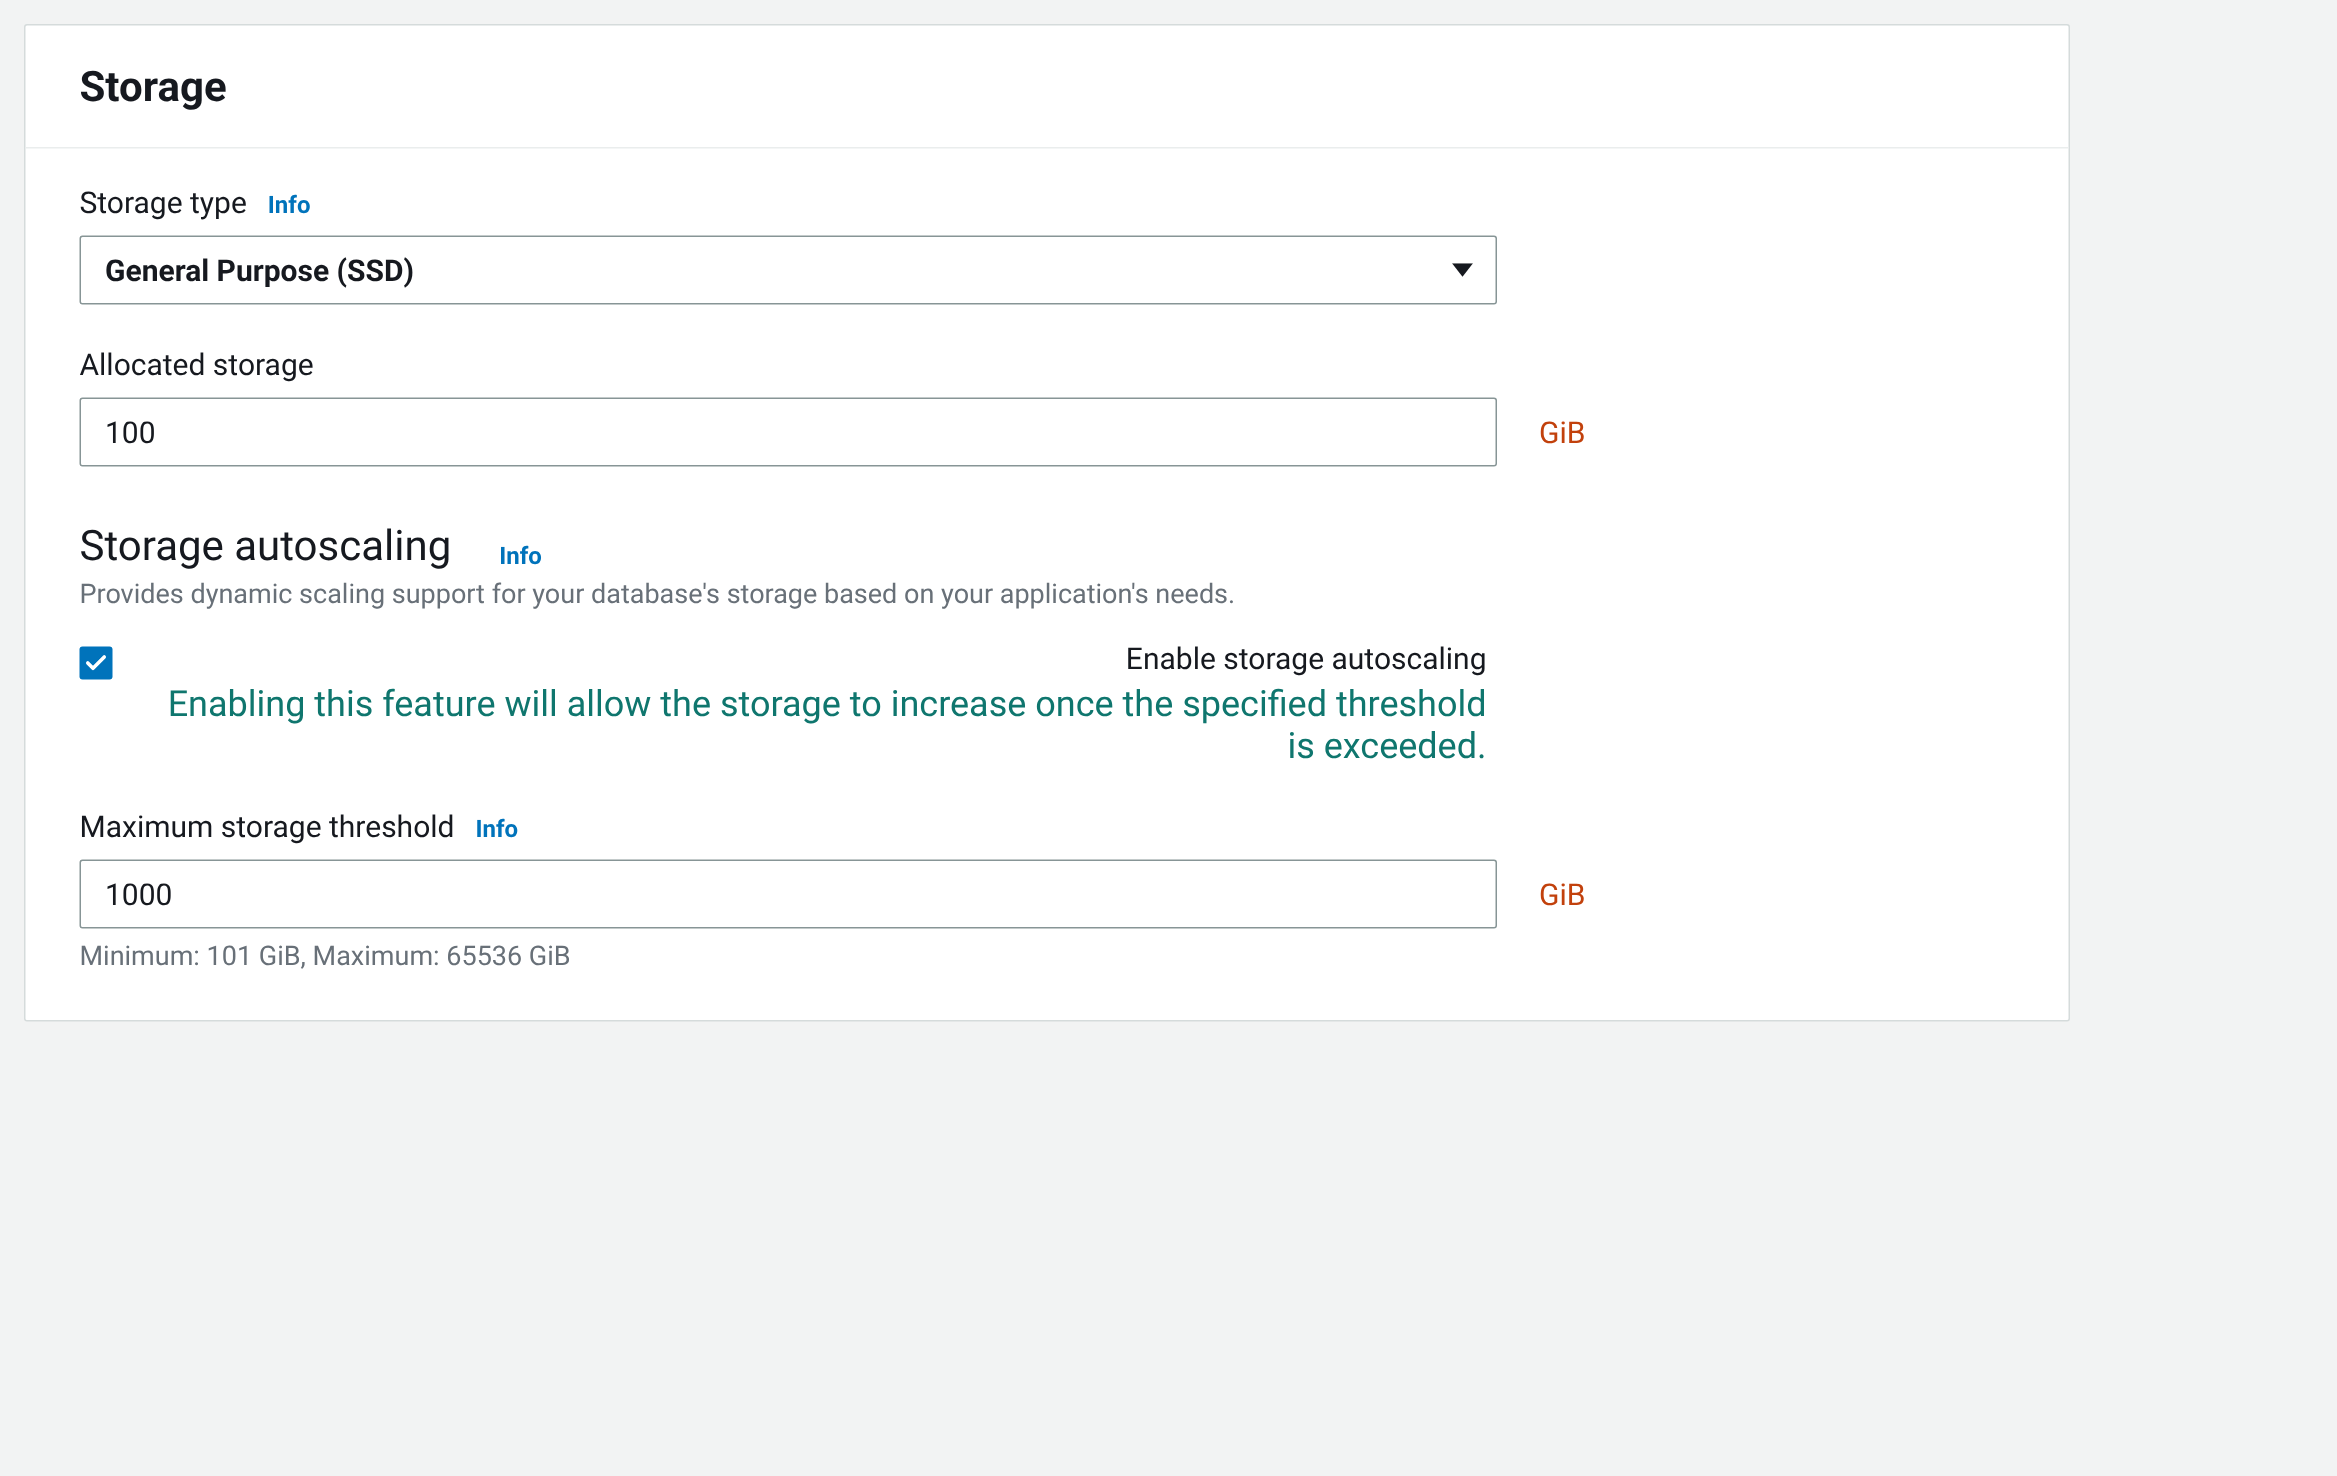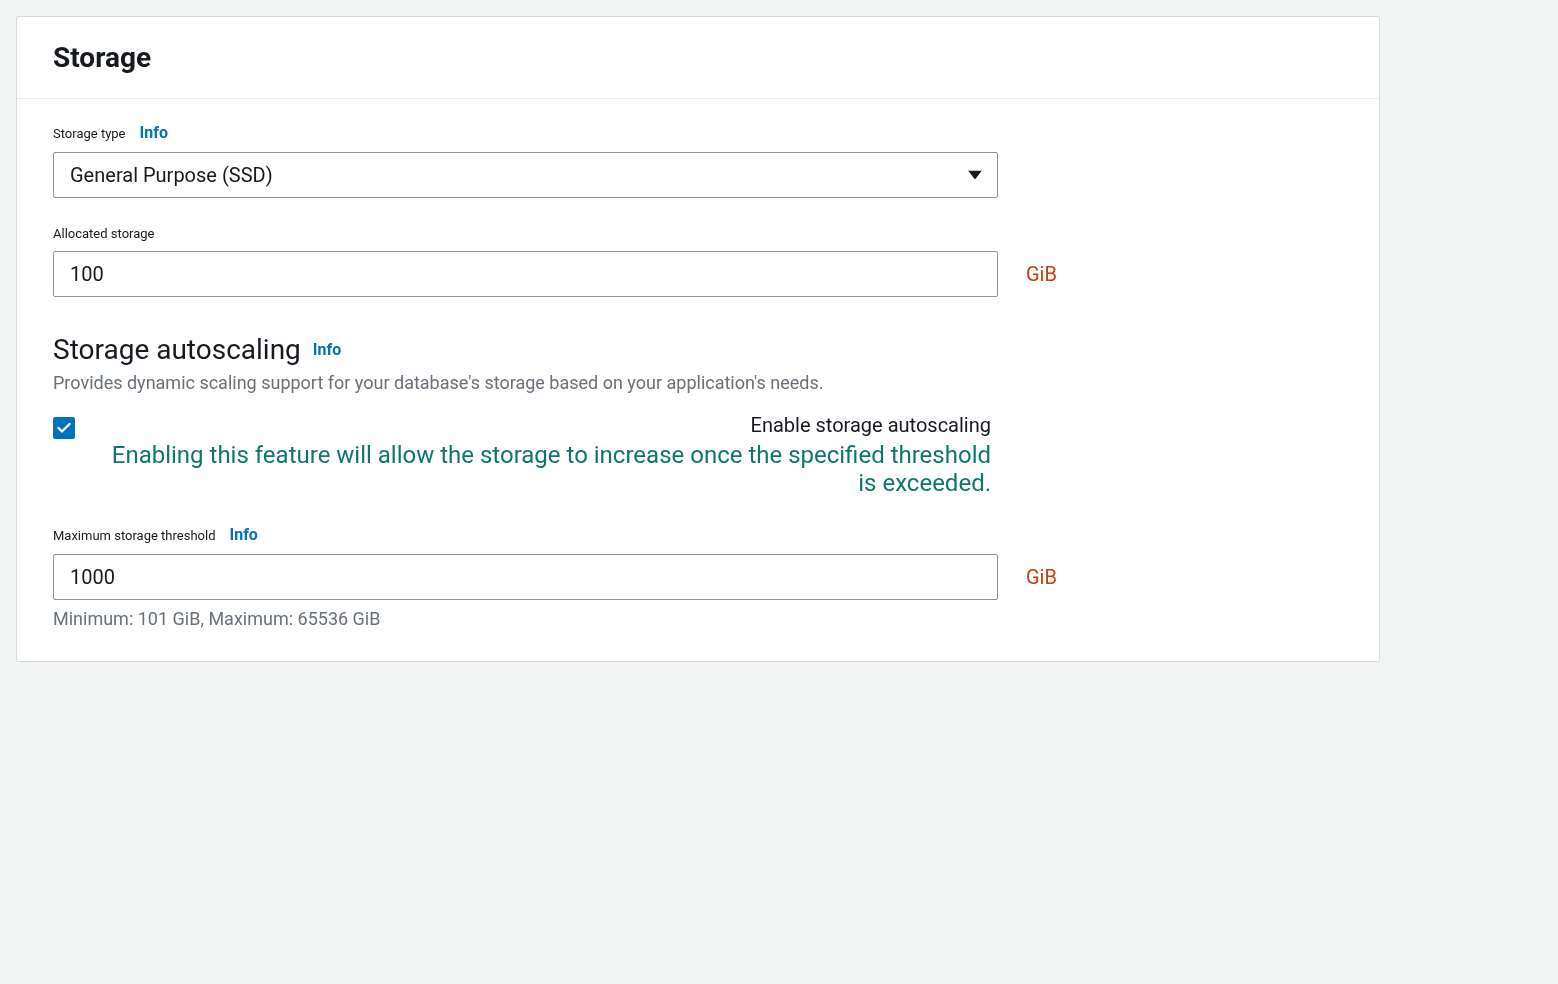--- a/index.html
+++ b/index.html
@@ -31,34 +31,35 @@
   }
   .field-block { margin-bottom: 28px; }
   .field-block.last { margin-bottom: 0; }
   .label-row {
     display: flex;
     align-items: baseline;
     gap: 14px;
     margin-bottom: 10px;
   }
   .field-label {
-    font-size: 13px;
+    font-size: 20px;
     font-weight: 400;
     color: #16191f;
   }
   .info-link {
     color: #0073bb;
     font-size: 16px;
     font-weight: 700;
     cursor: pointer;
     text-decoration: none;
   }
   .select-wrap {
     position: relative;
     width: 945px;
+    font-weight: bold;
   }
   .select-box {
     width: 100%;
     border: 1px solid #879596;
     border-radius: 2px;
     padding: 10px 40px 10px 16px;
     font-size: 20px;
     background: #fff;
     cursor: pointer;
     display: flex;
@@ -99,22 +100,22 @@
   .hint .emph {
     color: #0073bb;
     font-weight: 700;
   }
   .subsection {
     margin-top: 36px;
     margin-bottom: 20px;
   }
   .subheading-row {
     display: flex;
-    align-items: center;
-    gap: 12px;
+    align-items: flex-end;
+    gap: 32px;
   }
   .subheading {
     font-size: 28px;
     font-weight: 400;
     color: #16191f;
     margin: 0;
   }
   .subdesc {
     font-size: 18px;
     color: #687078;

